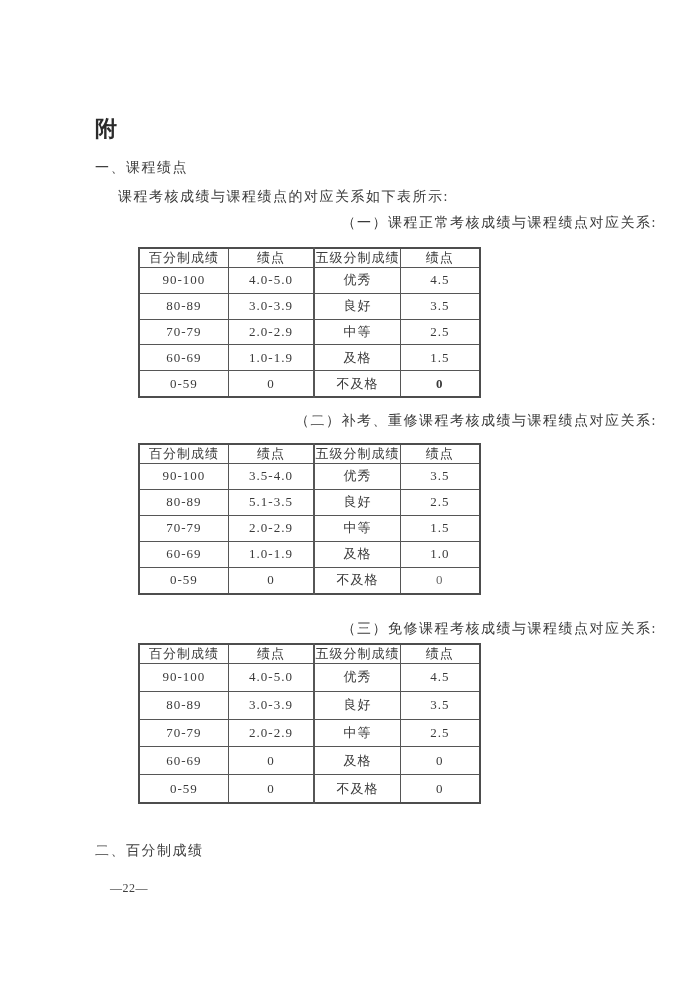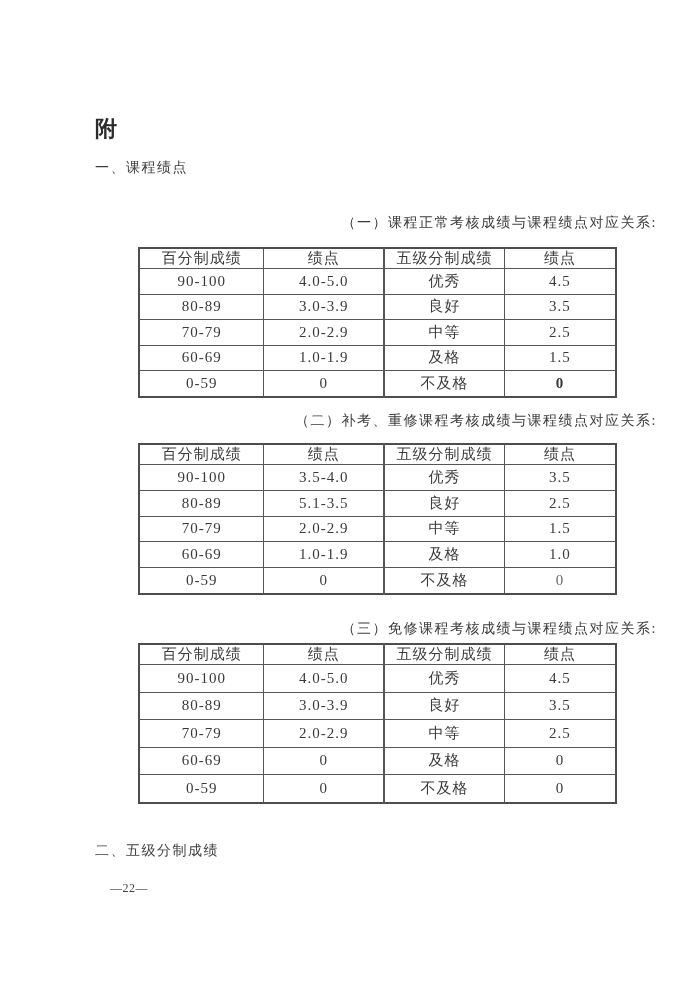--- a/index.html
+++ b/index.html
@@ -50,24 +50,24 @@
     font-size: 14px;
     letter-spacing: 1.5px;
     color: #3a3a3a;
   }
   .caption-1 { top: 214px; }
   .caption-2 { top: 412px; }
   .caption-3 { top: 620px; }
   .grade-table {
     position: absolute;
     left: 138px;
-    width: 479px;
+    width: 343px;
     border-collapse: collapse;
     table-layout: fixed;
-    font-size: 15px;
+    font-size: 13px;
     color: #3a3a3a;
   }
   .grade-table-1 { top: 247px; height: 151px; }
   .grade-table-2 { top: 443px; height: 152px; }
   .grade-table-3 { top: 643px; height: 161px; }
   .grade-table th, .grade-table td {
     border: 1px solid #565656;
     text-align: center;
     vertical-align: middle;
     font-weight: normal;
@@ -92,20 +92,21 @@
 </style>
 </head>
 <body>
 
 <div class="page">
 
   <div class="appendix-label">附</div>
 
   <div class="section-heading heading-1">一、课程绩点</div>
 
+  <div class="intro-line">课程考核成绩与课程绩点的对应关系如下表所示:</div>
 
   <div class="table-caption caption-1">（一）课程正常考核成绩与课程绩点对应关系:</div>
 
   <table class="grade-table grade-table-1">
     <colgroup>
       <col style="width:26.2%">
         <col style="width:25.2%">
       <col style="width:25.2%">
         <col style="width:23.4%">
     </colgroup>
@@ -246,17 +247,17 @@
         </tr>
         <tr>
           <td>0-59</td>
           <td>0</td>
           <td>不及格</td>
           <td>0</td>
         </tr>
       </tbody>
     </table>
 
-  <div class="section-heading heading-2">二、五级分制成绩</div>
+  <div class="section-heading heading-2">二、百分制成绩</div>
 
   <div class="page-number">—22—</div>
 
 </div>
 
 </body></html>

